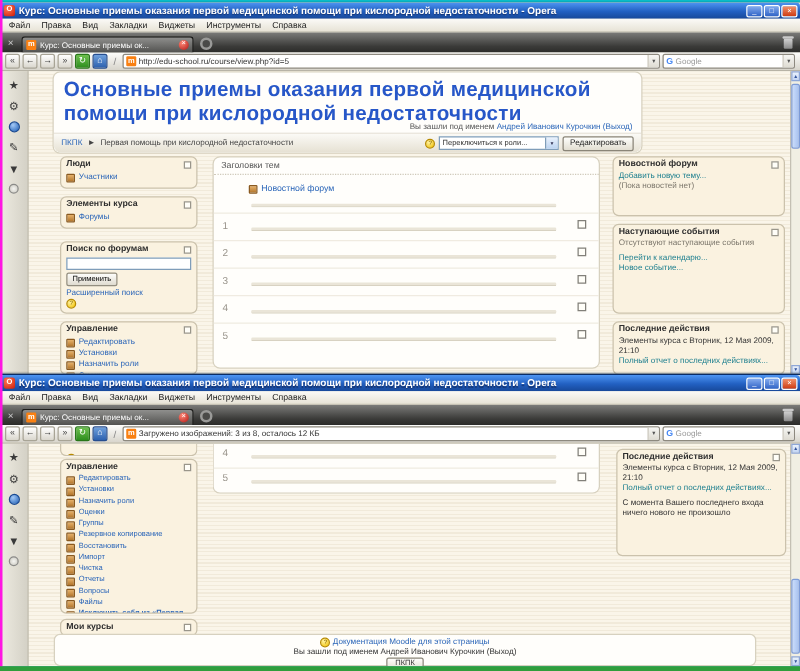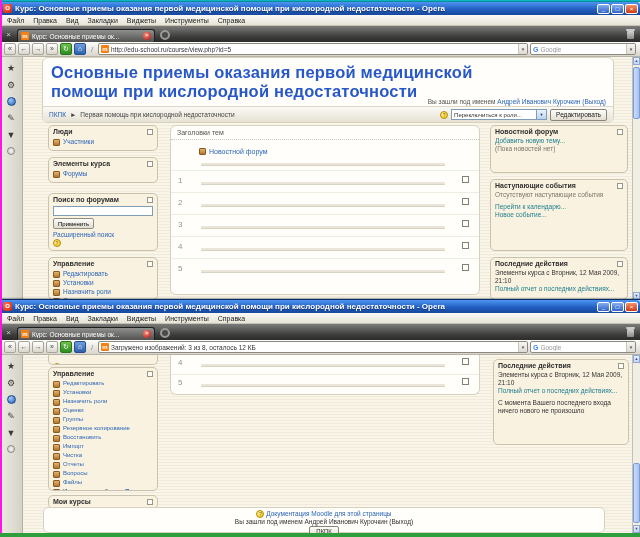--- a/index.html
+++ b/index.html
@@ -153,21 +153,21 @@
       <span class="picon">★</span>
       <span class="picon">⚙</span>
       <span class="globeic"></span>
       <span class="picon">✎</span>
       <span class="picon">▼</span>
       <span class="histic"></span>
     </div>
 
     <div class="content">
 
-      <div class="wbox" style="left:19px;top:0;width:572px;height:66px;">
+      <div class="wbox" style="left:19px;top:0;width:472px;height:66px;">
         <div class="heading">Основные приемы оказания первой медицинской помощи при кислородной недостаточности</div>
         <div class="loginline">
           <span>Вы зашли под именем</span>
           <span class="lnk">Андрей Иванович Курочкин</span>
           <span class="lnk">(Выход)</span>
         </div>
         <div class="crumbbar">
           <span class="lnk">ПКПК</span>
           <span>►</span>
           <span>Первая помощь при кислородной недостаточности</span>

